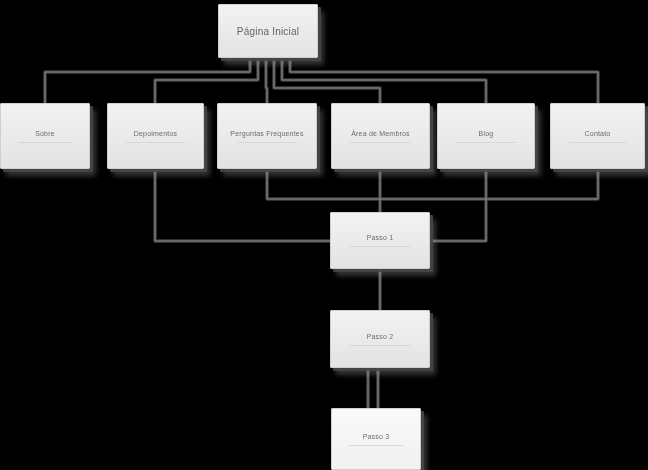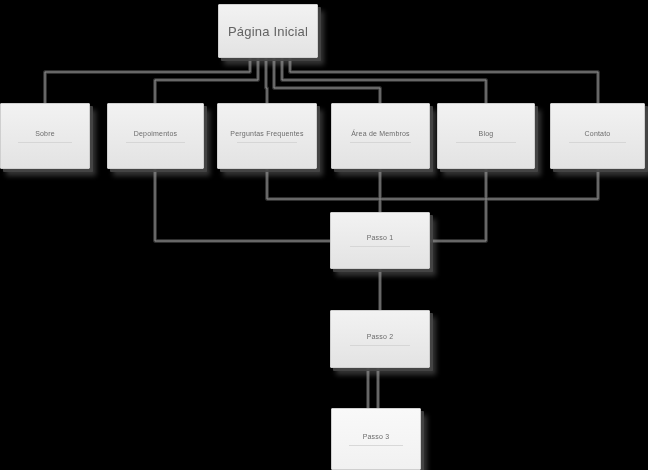--- a/index.html
+++ b/index.html
@@ -42,21 +42,21 @@
     white-space: nowrap;
     text-align: center;
   }
   .node .divider {
     margin-top: 5px;
     height: 1px;
     width: 62%;
     background: #d2d2d2;
     opacity: 0.85;
   }
-  .node.home .label { font-size: 13px; color: #636363; }
+  .node.home .label { font-size: 10px; color: #636363; }
   .node.step3 {
     background: linear-gradient(180deg, #f9f9f9 0%, #f1f1f1 100%);
   }
 </style>
 </head>
 <body>
 
 <div id="canvas">
 
   <svg id="wires" viewBox="0 0 648 470" xmlns="http://www.w3.org/2000/svg">

